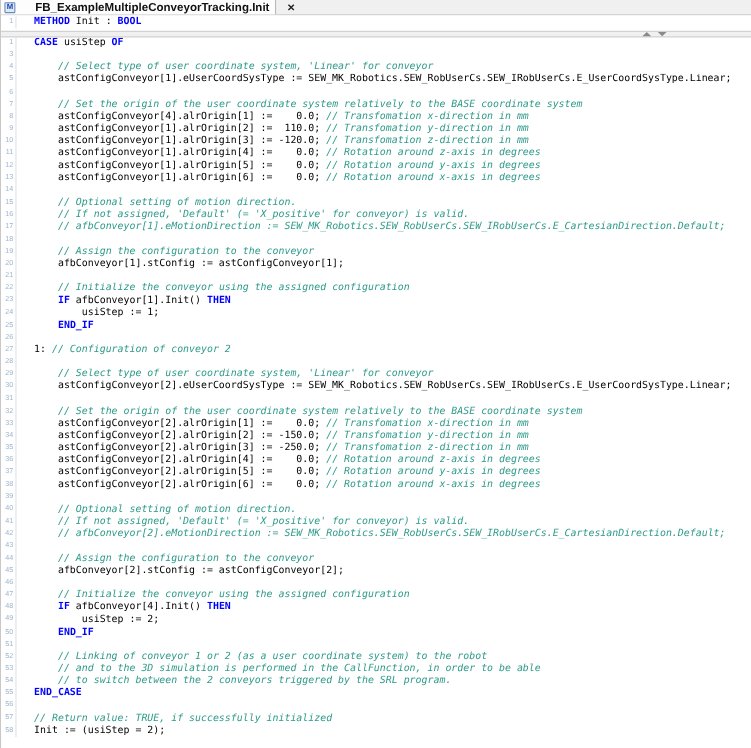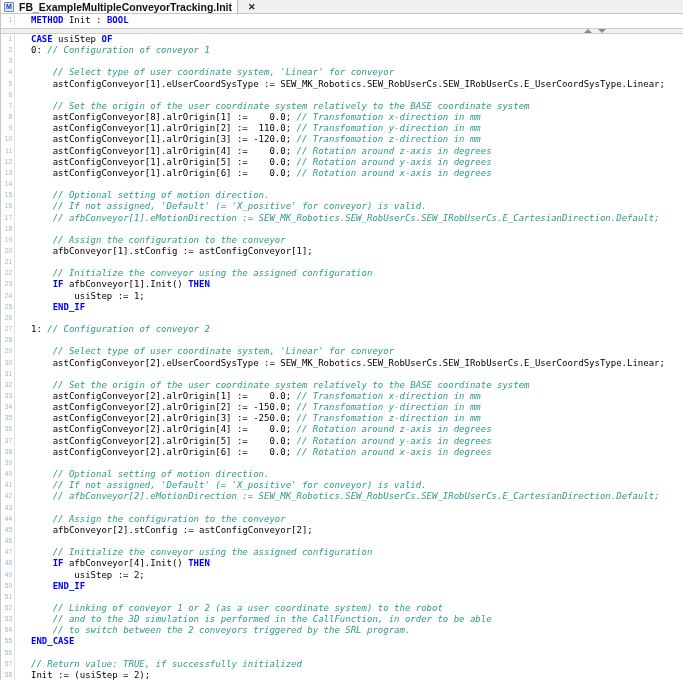--- a/index.html
+++ b/index.html
@@ -18,21 +18,21 @@
     height: 14px;
     background: var(--tabbg, #f0f0f0);
     border-bottom: 1px solid var(--border, #c8c8c8);
     display: flex; align-items: stretch;
   }
   .doc-tab {
     display: flex; align-items: center;
     background: #fdfdfd;
     border-right: 1px solid #b9b9b9;
     padding: 0 5px 0 3px;
-    gap: 5px;
+    gap: 18px;
   }
   .method-icon {
     width: 10px; height: 10px;
     border: 1px solid #6b8cb5;
     background: #dce9f8;
     color: #1a3fae;
     font-size: 7px; font-weight: bold; line-height: 8px;
     text-align: center;
     border-radius: 1px;
   }
@@ -115,24 +115,20 @@
       <div class="tri-down"></div>
     </div>
   </div>
 
   <div class="impl-pane" id="code-lines">
       <div class="code-row">
         <span class="gutter">1</span>
         <span class="code-text"><span class="kw">CASE</span><span class="pl"> usiStep </span><span class="kw">OF</span></span>
       </div>
       <div class="code-row">
-        <span class="gutter">2</span>
-        <span class="code-text"><span class="pl">0: </span><span class="cm">// Configuration of conveyor 1</span></span>
-      </div>
-      <div class="code-row">
         <span class="gutter">3</span>
         <span class="code-text"></span>
       </div>
       <div class="code-row">
         <span class="gutter">4</span>
         <span class="code-text"><span class="pl">    </span><span class="cm">// Select type of user coordinate system, 'Linear' for conveyor</span></span>
       </div>
       <div class="code-row">
         <span class="gutter">5</span>
         <span class="code-text"><span class="pl">    astConfigConveyor[1].eUserCoordSysType := SEW_MK_Robotics.SEW_RobUserCs.SEW_IRobUserCs.E_UserCoordSysType.Linear;</span></span>
@@ -140,21 +136,21 @@
       <div class="code-row">
         <span class="gutter">6</span>
         <span class="code-text"></span>
       </div>
       <div class="code-row">
         <span class="gutter">7</span>
         <span class="code-text"><span class="pl">    </span><span class="cm">// Set the origin of the user coordinate system relatively to the BASE coordinate system</span></span>
       </div>
       <div class="code-row">
         <span class="gutter">8</span>
-        <span class="code-text"><span class="pl">    astConfigConveyor[8].alrOrigin[1] :=    0.0; </span><span class="cm">// Transfomation x-direction in mm</span></span>
+        <span class="code-text"><span class="pl">    astConfigConveyor[4].alrOrigin[1] :=    0.0; </span><span class="cm">// Transfomation x-direction in mm</span></span>
       </div>
       <div class="code-row">
         <span class="gutter">9</span>
         <span class="code-text"><span class="pl">    astConfigConveyor[1].alrOrigin[2] :=  110.0; </span><span class="cm">// Transfomation y-direction in mm</span></span>
       </div>
       <div class="code-row">
         <span class="gutter">10</span>
         <span class="code-text"><span class="pl">    astConfigConveyor[1].alrOrigin[3] := -120.0; </span><span class="cm">// Transfomation z-direction in mm</span></span>
       </div>
       <div class="code-row">

